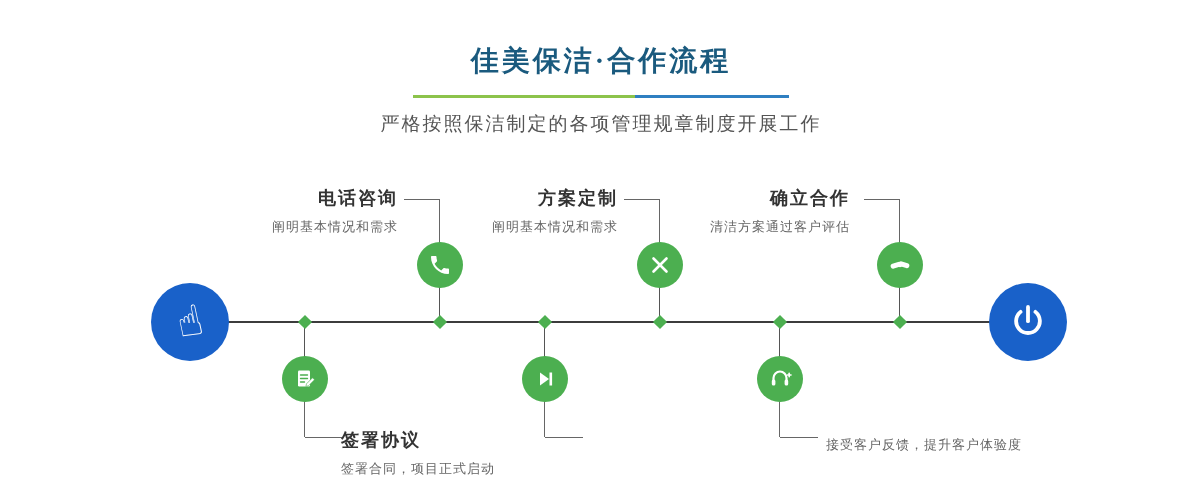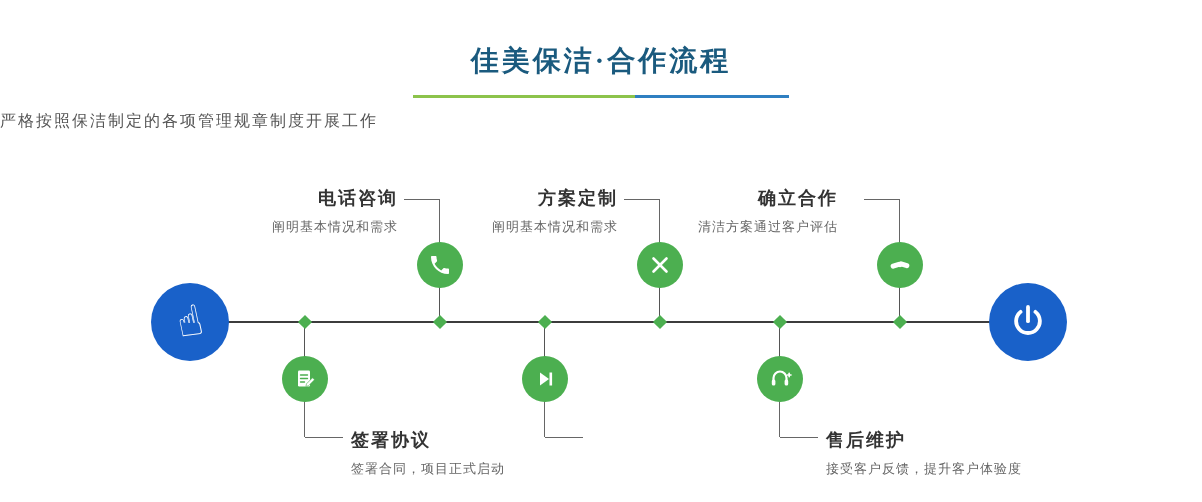--- a/index.html
+++ b/index.html
@@ -17,21 +17,21 @@
     color:var(--title,#1a5a7e); letter-spacing:3px;font-family:Liberation Serif, serif;
   }
   .divider {
     position:absolute; top:95px; left:50%; transform:translateX(-50%);
     display:flex; width:376px; height:3px;
   }
   .seg.green { width:222px; background:var(--divider-green,#8cc34b); }
   .seg.blue  { flex:1;      background:var(--divider-blue,#2f7fc1); }
   .subtitle {
     position:absolute; top:111px; left:0; width:100%;
-    text-align:left; font-size:16px; color:#555; letter-spacing:2px;
+    text-align:center; font-size:19px; color:#555; letter-spacing:2px;
   }
   
   .main-line { position:absolute; left:190px; top:321px; width:840px; height:2px;
                background:var(--line,#3c3c3c); z-index:1; }
   .endpoint {
     position:absolute; top:283px; width:78px; height:78px; border-radius:50%;
     background:var(--endpoint-blue,#1961c9);
     display:flex; align-items:center; justify-content:center; z-index:3;
   }
   .hand { color:#fff; font-size:42px; line-height:1; transform:rotate(-12deg);
@@ -117,41 +117,41 @@
   <svg class="ic" viewBox="0 0 24 24">
     <g fill="#fff">
       <rect x="2.5" y="9.8" width="11" height="5" rx="2.5" transform="rotate(-18 8 12.3)"></rect>
       <rect x="10.5" y="9.2" width="11" height="5" rx="2.5" transform="rotate(18 16 11.7)"></rect>
       <circle cx="12" cy="12" r="2.2"></circle>
     </g>
   </svg>
 </div>
 <div class="vline" style="left:899px;top:199px;height:44px"></div>
 <div class="hline" style="left:864px;top:199px;width:36px"></div>
-<div class="lbl top" style="right:364px;top:186px">
+<div class="lbl top" style="right:352px;top:186px">
   <div class="step-title">确立合作</div>
   <div class="step-desc">清洁方案通过客户评估</div>
 </div>
 
 <div class="stem" style="left:304px;top:322px;height:57px"></div>
 <div class="diamond" style="left:300px;top:317px"></div>
 <div class="circle" style="left:282px;top:356px">
   <svg class="ic" viewBox="0 0 24 24">
     <rect x="5" y="3.5" width="12" height="16" rx="1.2" fill="#fff"></rect>
     <g stroke="#4caf50" stroke-width="1.4" stroke-linecap="round" fill="none">
       <path d="M7.5 8h7"></path>
         <path d="M7.5 11.5h7"></path>
         <path d="M7.5 15h4"></path>
     </g>
     <path fill="#fff" stroke="#4caf50" stroke-width="0.6" d="M13.5 16.8l6-6 2 2-6 6-2.6.6z"></path>
   </svg>
 </div>
 <div class="vline" style="left:304px;top:401px;height:36px"></div>
 <div class="hline" style="left:305px;top:437px;width:38px"></div>
-<div class="lbl bottom" style="left:351px;top:428px">
+<div class="lbl bottom" style="left:341px;top:428px">
   <div class="step-title">签署协议</div>
   <div class="step-desc">签署合同，项目正式启动</div>
 </div>
 
 <div class="stem" style="left:544px;top:322px;height:57px"></div>
 <div class="diamond" style="left:540px;top:317px"></div>
 <div class="circle" style="left:522px;top:356px">
   <svg class="ic" viewBox="0 0 24 24">
     <path fill="#fff" d="M7 5.5l9 6.5-9 6.5z"></path>
     <rect x="16.5" y="5.5" width="2.6" height="13" fill="#fff"></rect>
@@ -171,15 +171,14 @@
     <rect x="16.6" y="12.5" width="3.6" height="6" rx="1.6" fill="#fff"></rect>
     <g stroke="#fff" stroke-width="1.6" stroke-linecap="round" fill="none">
       <path d="M21.2 6.2v3.6"></path>
         <path d="M19.4 8h3.6"></path>
     </g>
   </svg>
 </div>
 <div class="vline" style="left:779px;top:401px;height:36px"></div>
 <div class="hline" style="left:780px;top:437px;width:38px"></div>
 <div class="lbl bottom" style="left:826px;top:428px">
-  <div class="step-title">售后维护</div>
   <div class="step-desc">接受客户反馈，提升客户体验度</div>
 </div>
 
 </body></html>

